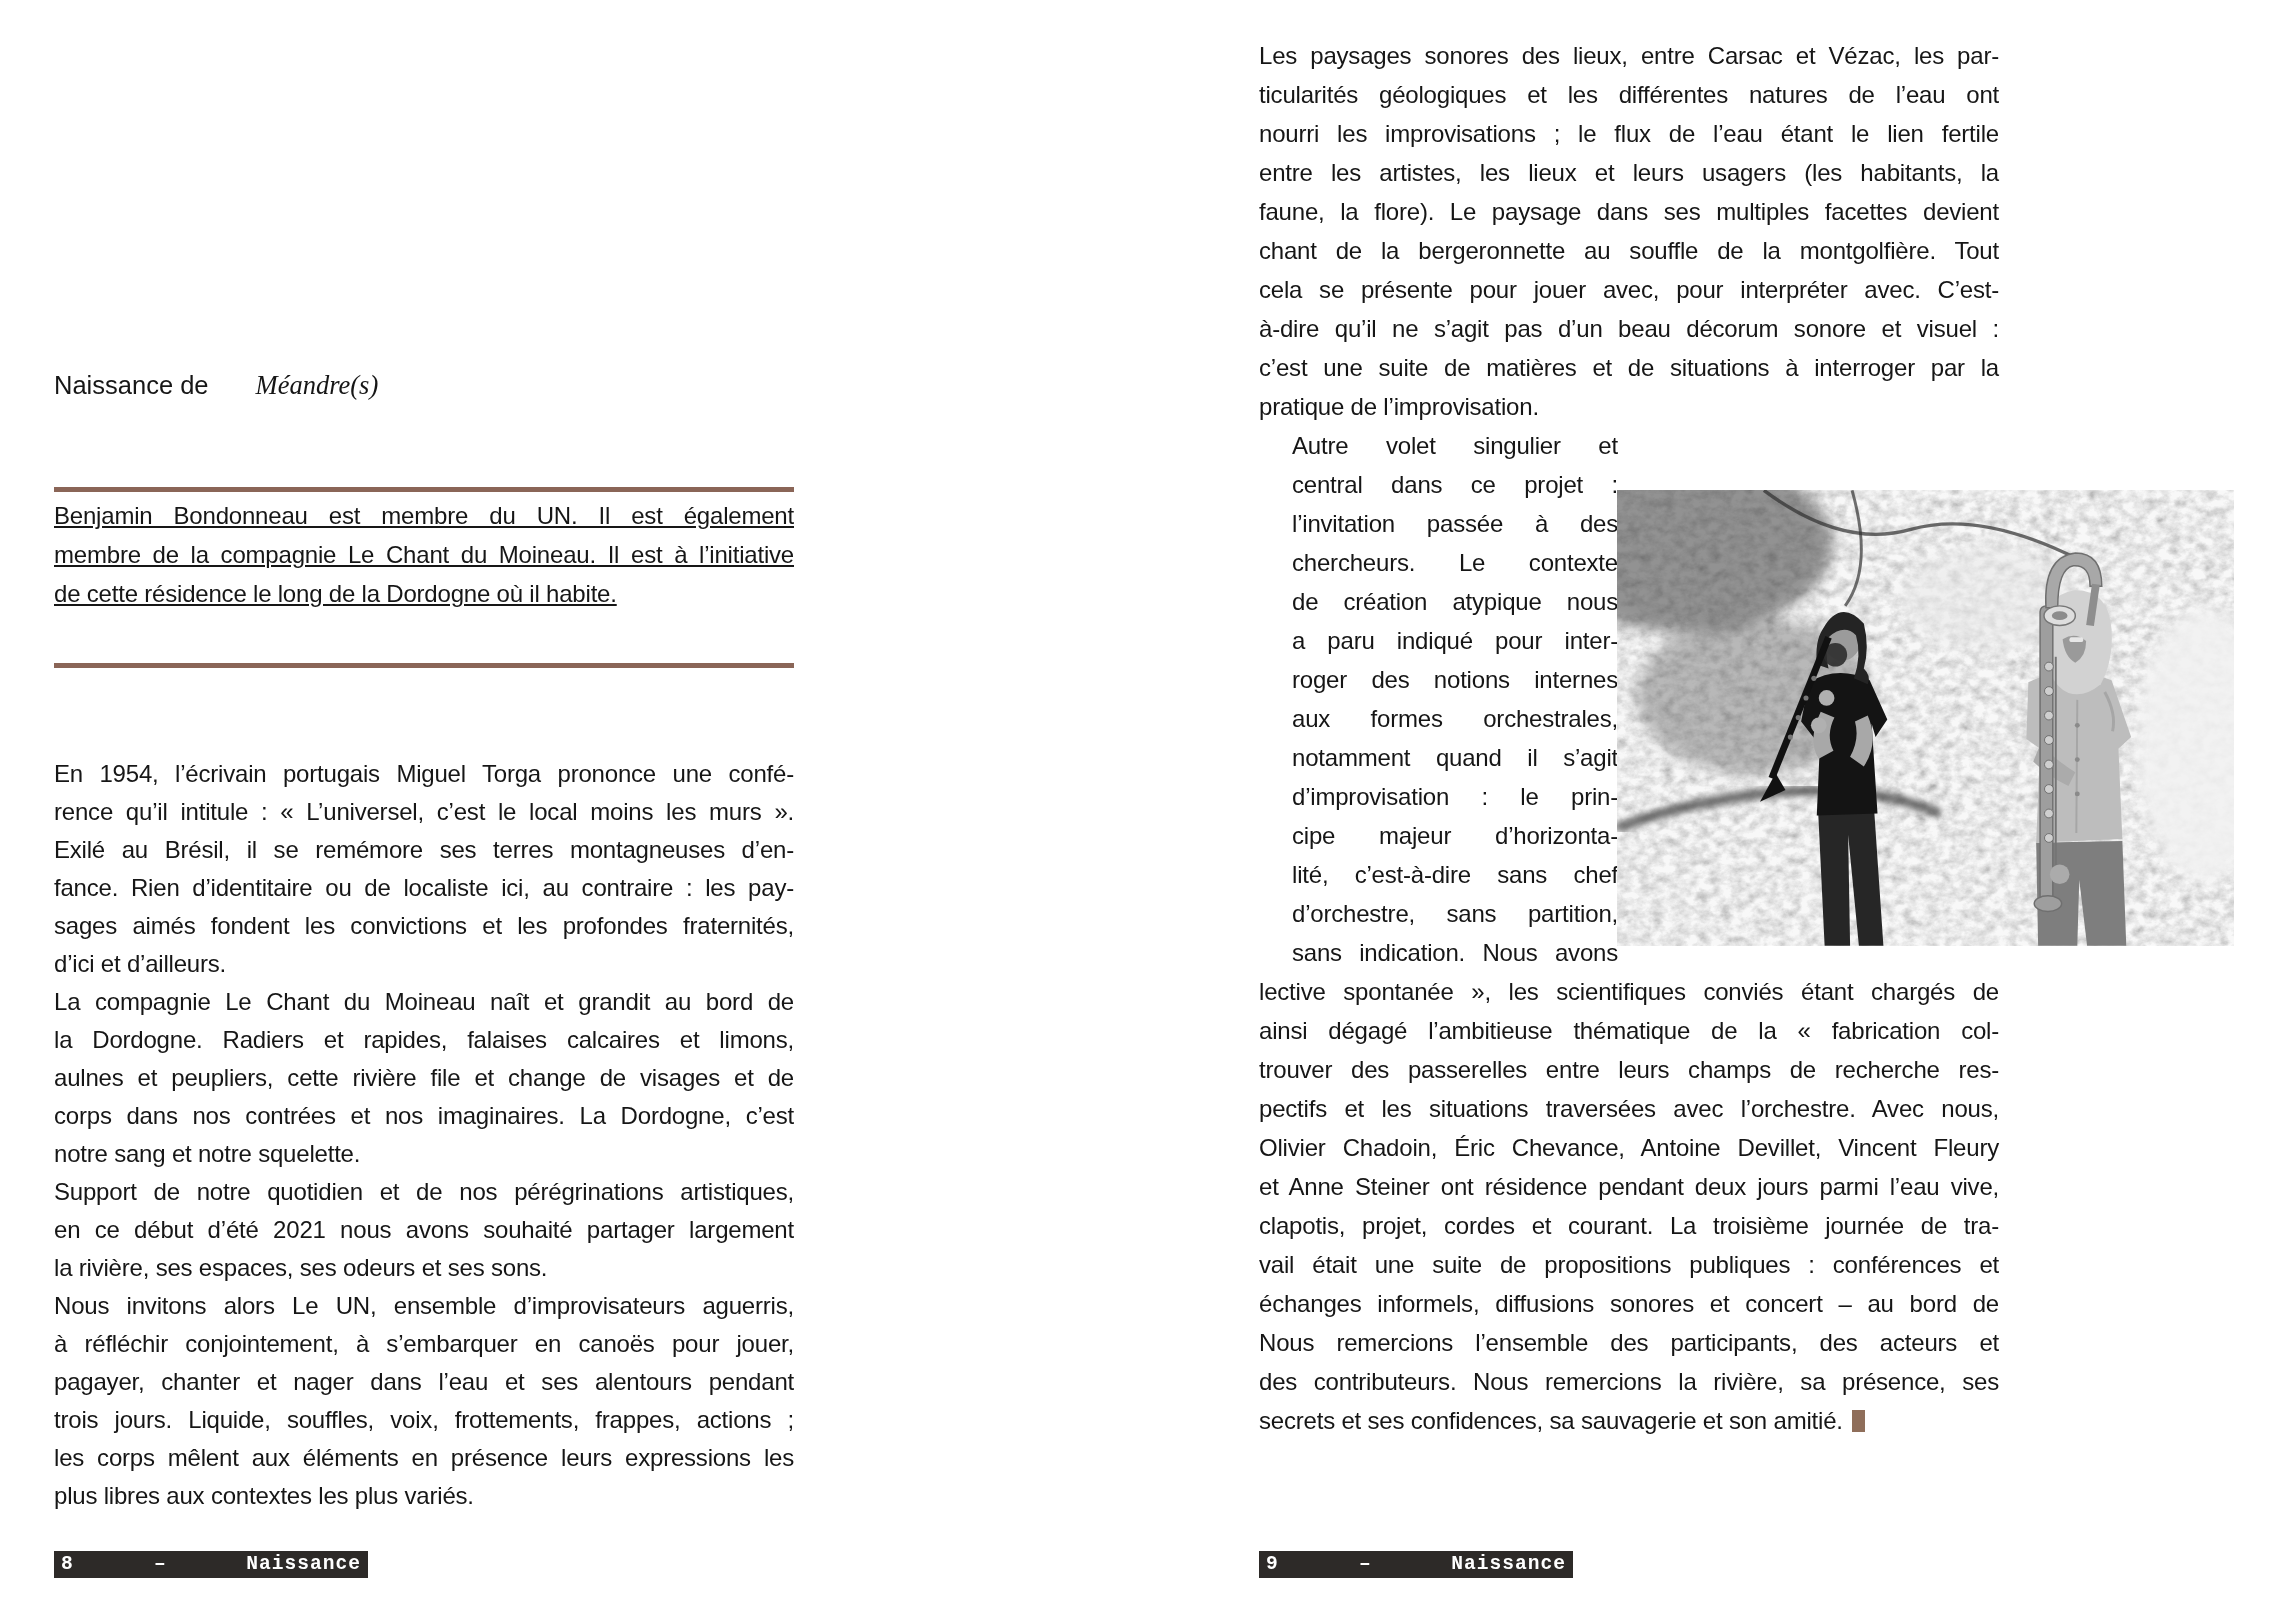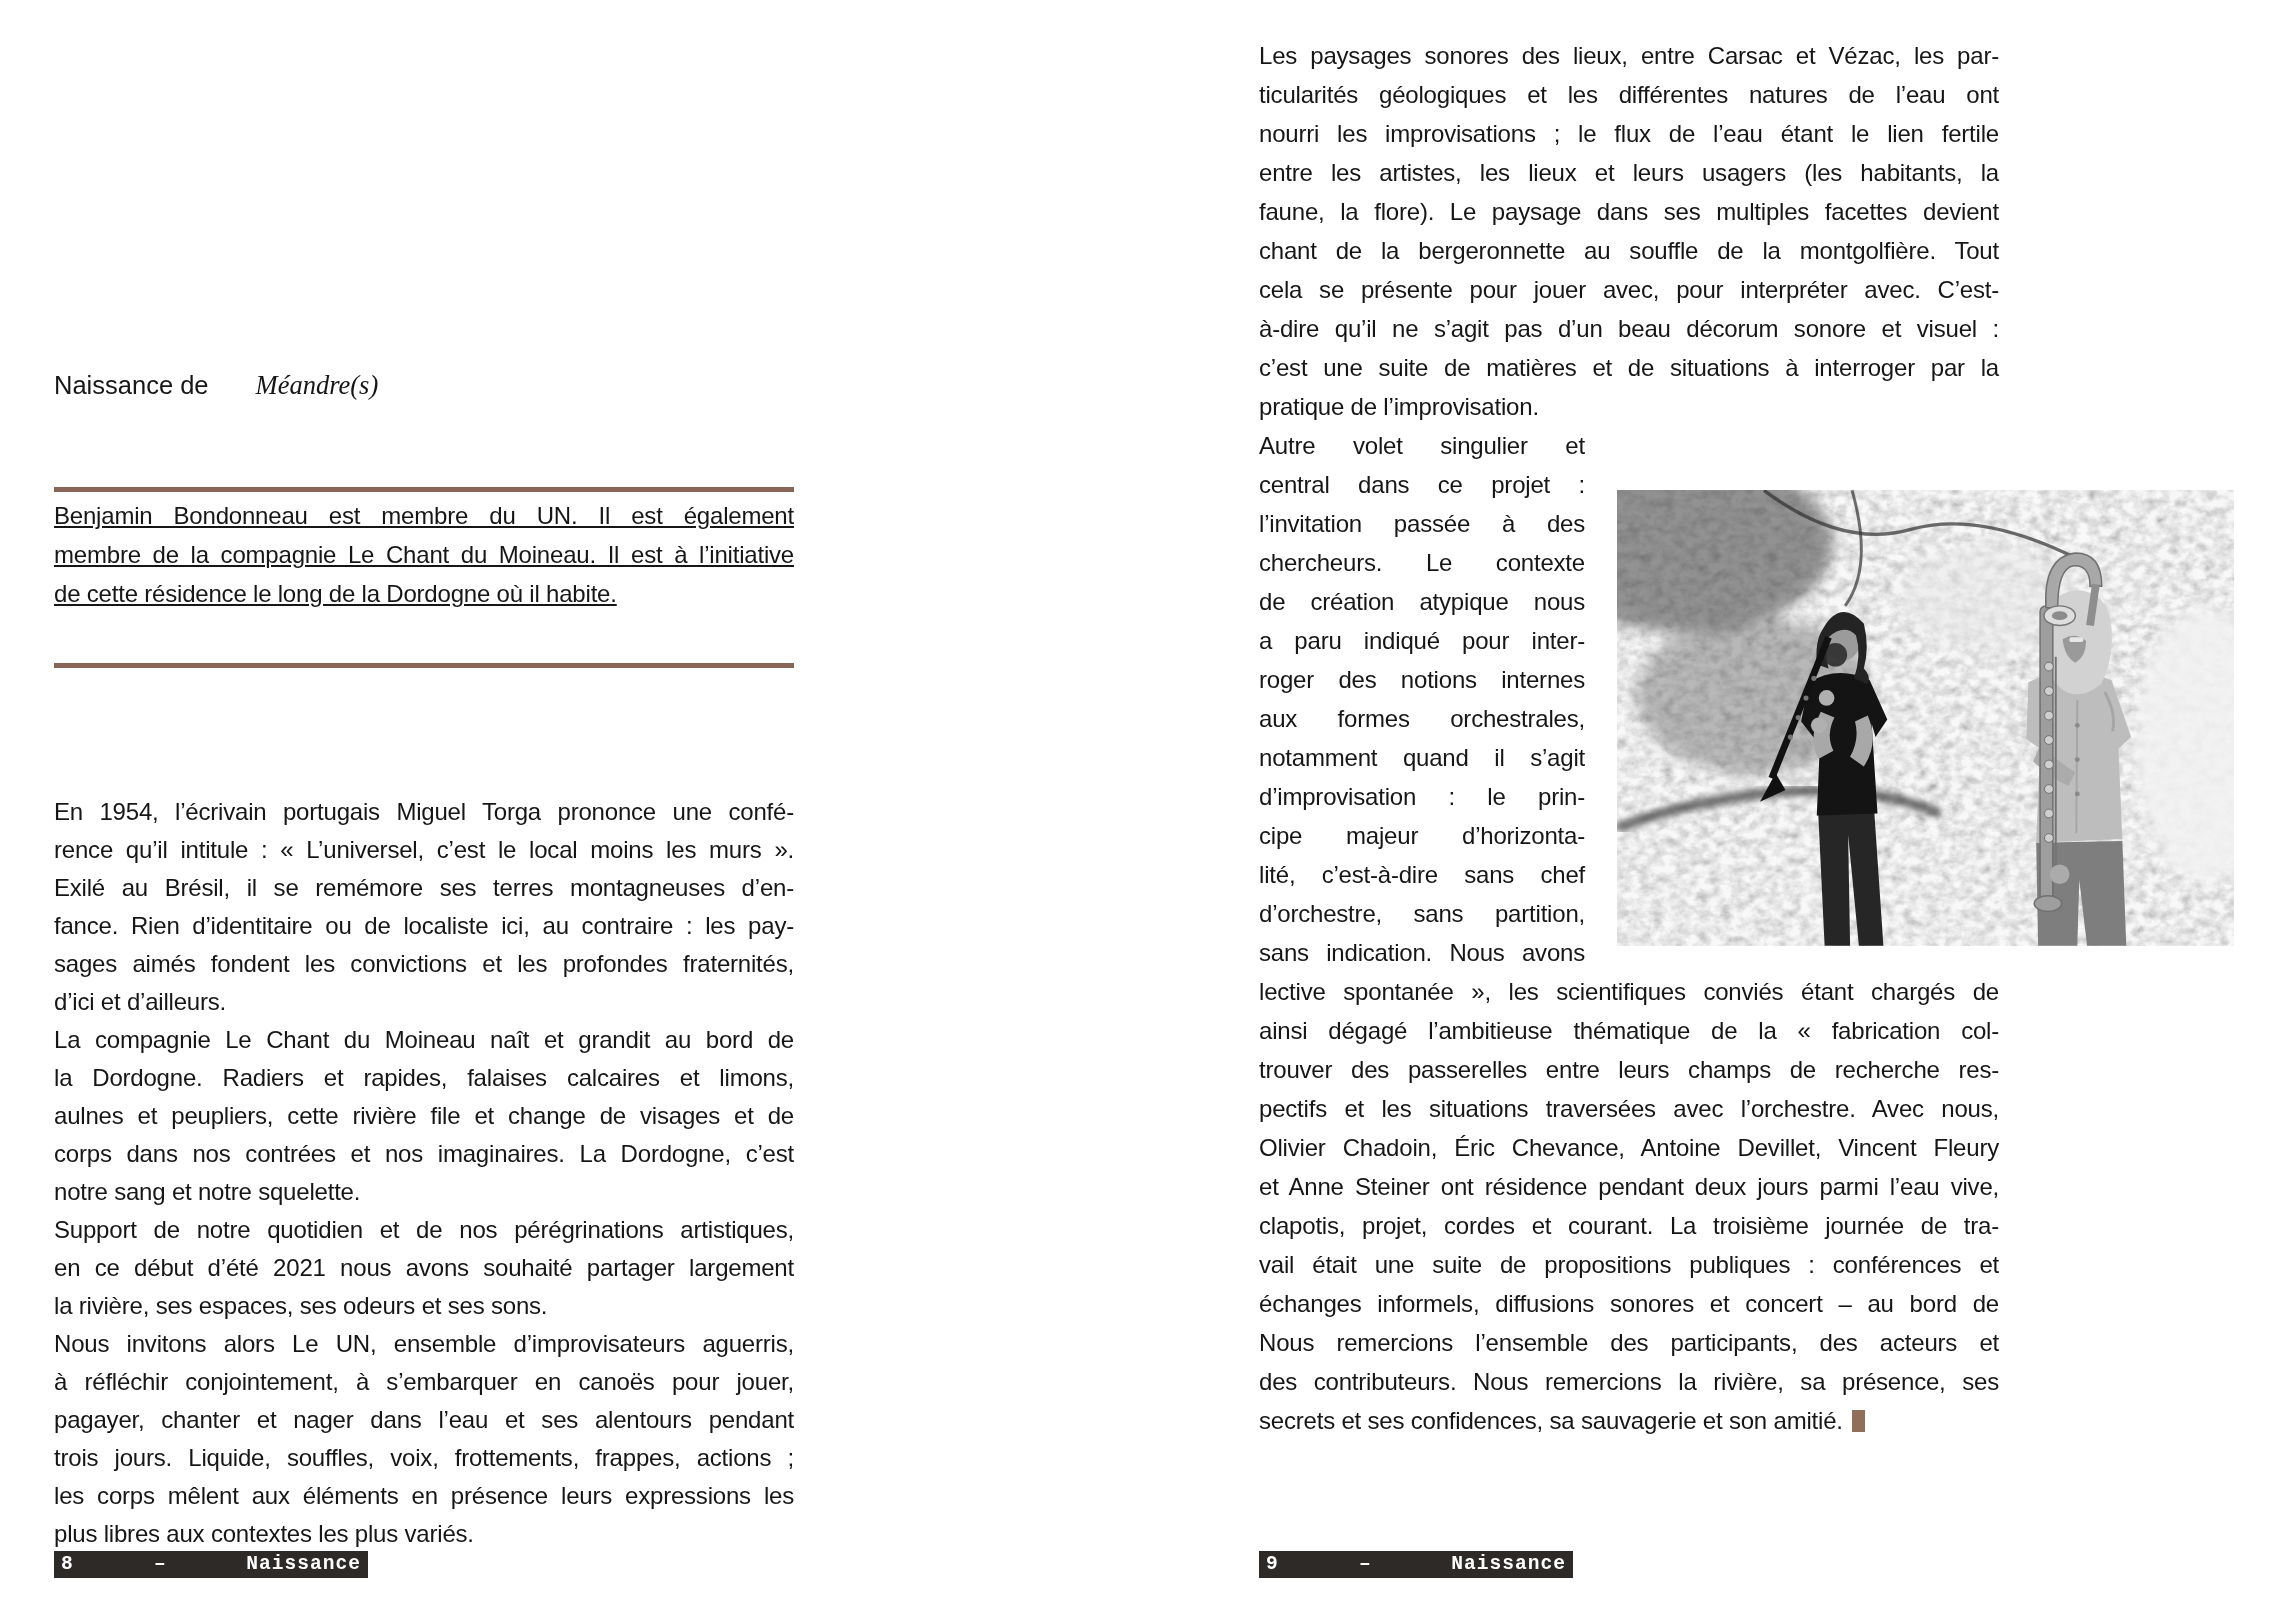--- a/index.html
+++ b/index.html
@@ -3,31 +3,31 @@
 <meta charset="utf-8">
 <style>
   html,body{margin:0;padding:0;background:#ffffff;}
   #page{position:relative;width:2285px;height:1621px;background:var(--page-bg,#fff);overflow:hidden;
         font-family:"Liberation Sans","DejaVu Sans",sans-serif;color:var(--text,#161616);}
 
   
   .textcol{position:absolute;font-size:24px;letter-spacing:-0.2px;}
   .line{text-align:justify;text-align-last:justify;text-justify:inter-word;white-space:normal;}
   .line.last{text-align-last:left;}
-  .line.narrow{width:326px;}
+  .line.narrow{width:326px;margin-left:33px;}
 
   #left-heading{position:absolute;left:54px;top:370px;font-size:25.5px;letter-spacing:0;}
   #left-heading .it{font-family:"Liberation Serif","DejaVu Serif",serif;font-style:italic;font-size:26.5px;margin-left:40px;}
 
   .rule{position:absolute;left:54px;width:740px;height:4.9px;background:var(--rule,#8a6557);}
   #rule-top{top:487px;}
   #rule-bottom{top:663px;}
 
   #left-intro{left:54px;top:496px;width:740px;line-height:39px;text-decoration:underline;}
-  #left-body{left:54px;top:755px;width:740px;line-height:38px;margin-top:38px;}
+  #left-body{left:54px;top:755px;width:740px;line-height:38px;}
   #right-flow{left:1259px;top:36px;width:740px;line-height:39px;}
 
   .endmark{display:inline-block;width:13.7px;height:21.6px;background:var(--end-mark,#8f6e5a);
            margin-left:8.8px;vertical-align:-2.9px;}
 
   
   #photo{position:absolute;left:1617px;top:490px;width:617px;height:456px;overflow:hidden;}
   #photo svg{display:block;}
 
   

